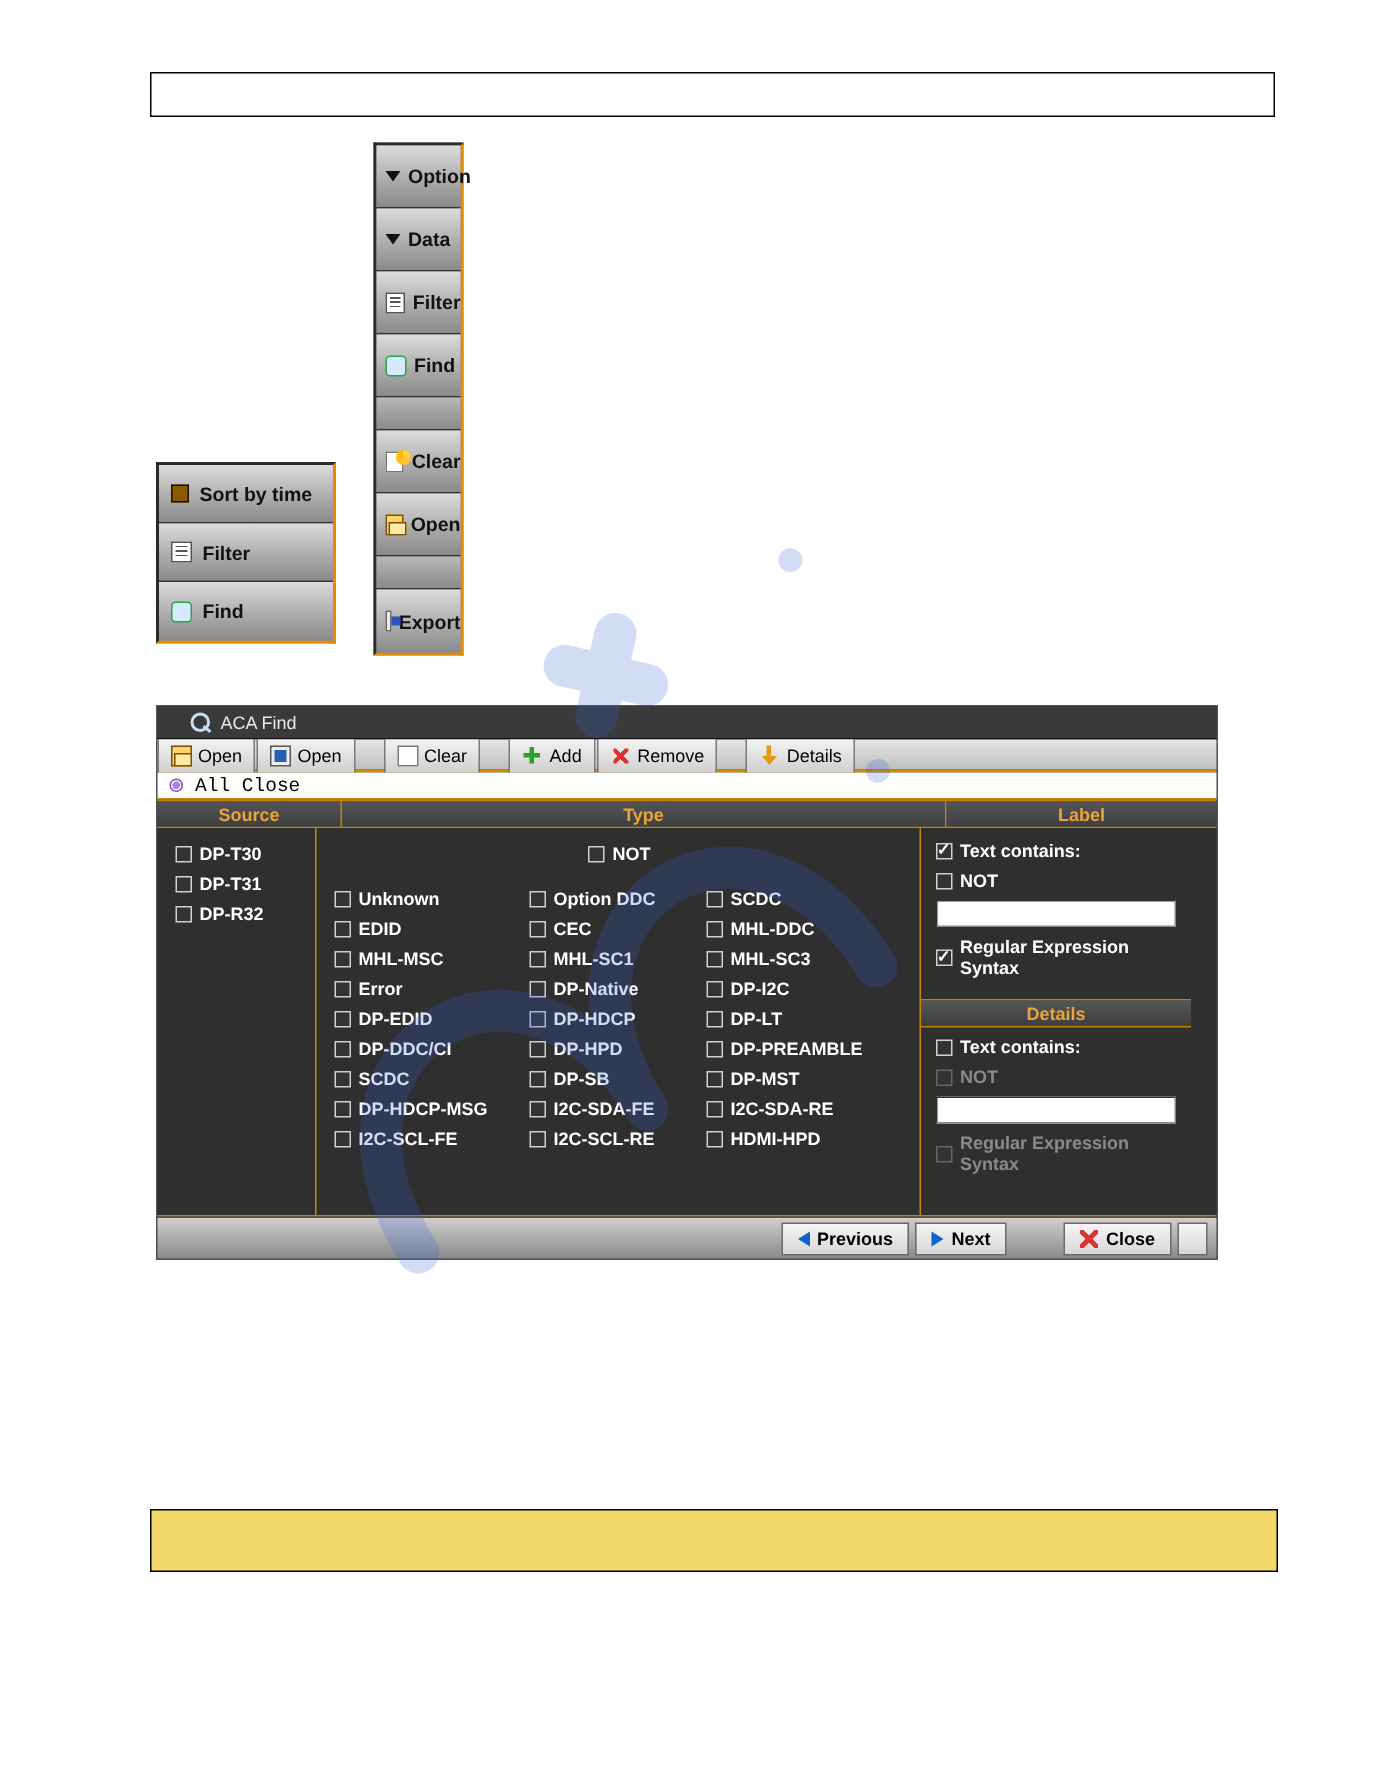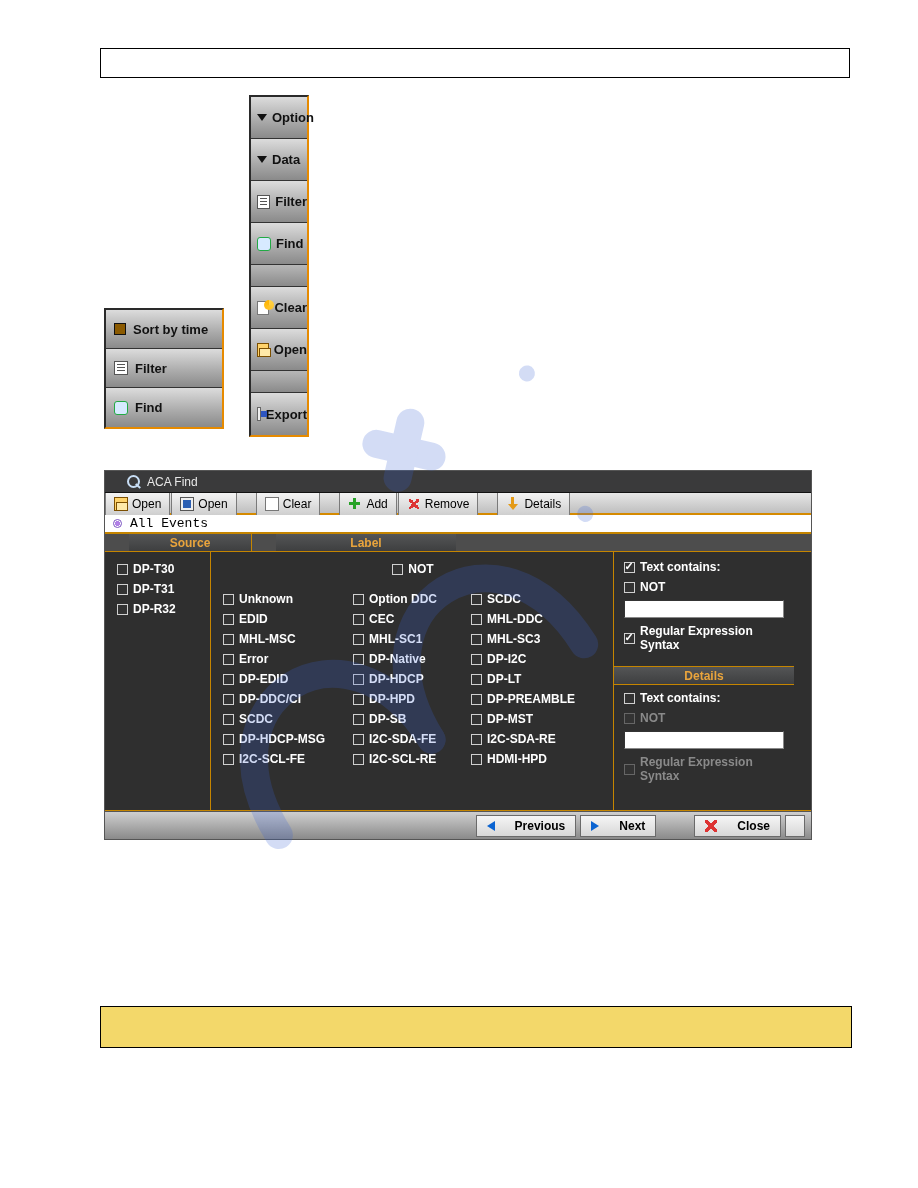--- a/index.html
+++ b/index.html
@@ -218,21 +218,20 @@
     display:flex;
     height:18px;
     background:#4d4d4d;
     border-top:1px solid #c58500;
   }
   .ph{
     display:flex;align-items:center;justify-content:center;
     color:#e9a43c;font-size:12px;font-weight:bold;
     border-right:1px solid #c58500;
     background:linear-gradient(to bottom,#545556,#3e3f40);
-    margin-left:24px;
   }
   .ph.src{width:123px;}
   .ph.type{width:403px;}
   .ph.lab{width:180px;border-right:none;}
 
   .panel-body{
     display:flex;
     background:#2f2f2f;
     border-top:1px solid #c58500;
     border-bottom:1px solid #c58500;
@@ -276,21 +275,21 @@
 
   .dlg-footer{
     height:28px;
     background:linear-gradient(to bottom,#cfcfcf 0%,#8a8a8a 100%);
     display:flex;align-items:center;justify-content:flex-end;
     gap:4px; padding-right:6px;
     border-top:1px solid #555;
   }
   .fbtn{
     height:22px; padding:0 10px;
-    display:flex;align-items:center;gap:20px;
+    display:flex;align-items:center;gap:5px;
     background:linear-gradient(to bottom,#f5f5f5,#d7d7d7);
     border:1px solid #6a6a6a;
     font-size:12px; font-weight:bold;
     cursor:pointer;
   }
   .fbtn .arr{width:0;height:0;display:inline-block;}
   .arr.left{border-top:5px solid transparent;border-bottom:5px solid transparent;border-right:8px solid #0a63d1;}
   .arr.right{border-top:5px solid transparent;border-bottom:5px solid transparent;border-left:8px solid #0a63d1;}
   .fbtn .x{ width:12px;height:12px;display:inline-block;
     background:
@@ -406,25 +405,26 @@
     </div>
     <div style="width:18px;"></div>
     <div class="tbtn">
       <span class="ico details"></span>
       <span>Details</span>
     </div>
   </div>
 
   <div class="event-bar">
     <span class="radio-dot"></span>
-    <span>All Events</span>
+    <span>All Close</span>
   </div>
 
   <div class="panel-headers">
     <div class="ph src">Source</div>
+    <div class="ph type">Type</div>
     <div class="ph lab">Label</div>
   </div>
 
   <div class="panel-body">
     <div class="col src">
       <div class="ck">
           <span class="box"></span>
           <span>DP-T30</span>
         </div>
       <div class="ck">

